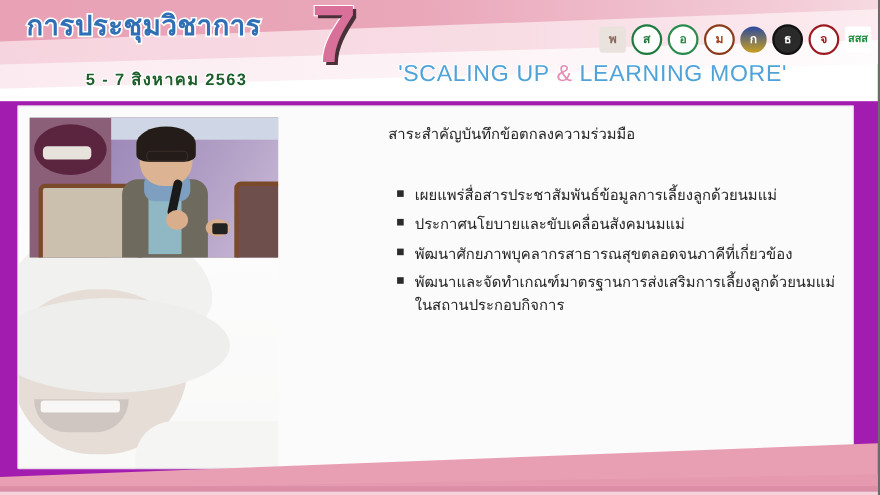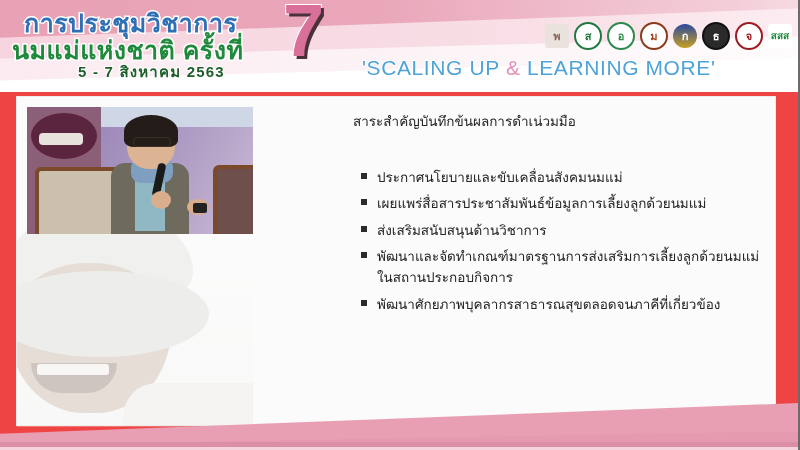--- a/index.html
+++ b/index.html
@@ -3,21 +3,21 @@
 <meta charset="utf-8">
 <style>
   html,body{margin:0;padding:0;}
   body{
     width:800px;height:450px;overflow:hidden;
     font-family:"Liberation Sans","DejaVu Sans",sans-serif;
     background:#ffffff;
   }
   #slide{
     position:relative;width:800px;height:450px;overflow:hidden;
-    background:#ef4444;
+    background:#a21caf;
     border-right:2px solid #6b6b6b;
     box-sizing:border-box;
   }
 
   
   #header{
     position:absolute;left:0;top:0;width:800px;height:92px;
     background:#ffffff;overflow:hidden;
   }
   .band-a{
@@ -209,21 +209,20 @@
 <body>
 
 <div id="slide">
 
   <div id="header">
     <div class="band-a"></div>
     <div class="band-b"></div>
     <div class="band-c"></div>
 
     <div class="title-l1">การประชุมวิชาการ</div>
-    <div class="title-l2">นมแม่แห่งชาติ ครั้งที่</div>
     <div class="numeral">7</div>
     <div class="title-date">5 - 7 สิงหาคม 2563</div>
 
     <div class="tagline">
       <span>'SCALING UP </span><span class="amp">&amp;</span><span> LEARNING MORE'</span>
     </div>
 
     <div id="logos">
       <div class="logo l1">พ</div>
       <div class="logo l2">ส</div>
@@ -268,28 +267,27 @@
         <div class="v-glass"></div>
         <div class="v-mic"></div>
         <div class="v-hand"></div>
         <div class="v-hand2"></div>
         <div class="v-remote"></div>
       </div>
     </div>
 
     <div id="textcol">
       <div class="heading">
-        <div>สาระสำคัญบันทึกข้นผลการดำเน่วมมือ</div>
+        <div>สาระสำคัญบันทึกข้อตกลงความร่วมมือ</div>
       </div>
       <ul class="bullets">
+        <li>เผยแพร่สื่อสารประชาสัมพันธ์ข้อมูลการเลี้ยงลูกด้วยนมแม่</li>
         <li>ประกาศนโยบายและขับเคลื่อนสังคมนมแม่</li>
-        <li>เผยแพร่สื่อสารประชาสัมพันธ์ข้อมูลการเลี้ยงลูกด้วยนมแม่</li>
-        <li>ส่งเสริมสนับสนุนด้านวิชาการ</li>
+        <li>พัฒนาศักยภาพบุคลากรสาธารณสุขตลอดจนภาคีที่เกี่ยวข้อง</li>
         <li>พัฒนาและจัดทำเกณฑ์มาตรฐานการส่งเสริมการเลี้ยงลูกด้วยนมแม่ในสถานประกอบกิจการ</li>
-        <li>พัฒนาศักยภาพบุคลากรสาธารณสุขตลอดจนภาคีที่เกี่ยวข้อง</li>
       </ul>
     </div>
   </div>
 
   <div class="foot-a"></div>
   <div class="foot-b"></div>
   <div class="foot-c"></div>
   <div class="foot-d"></div>
 
 </div>

